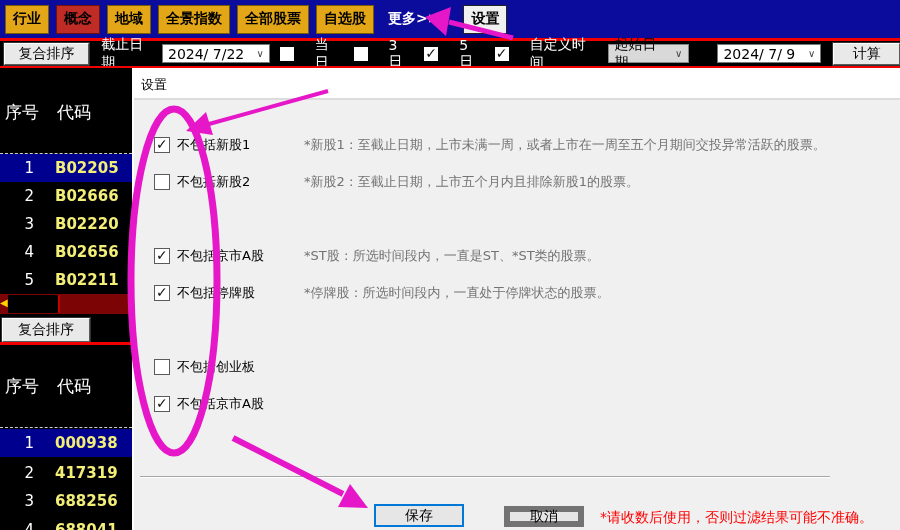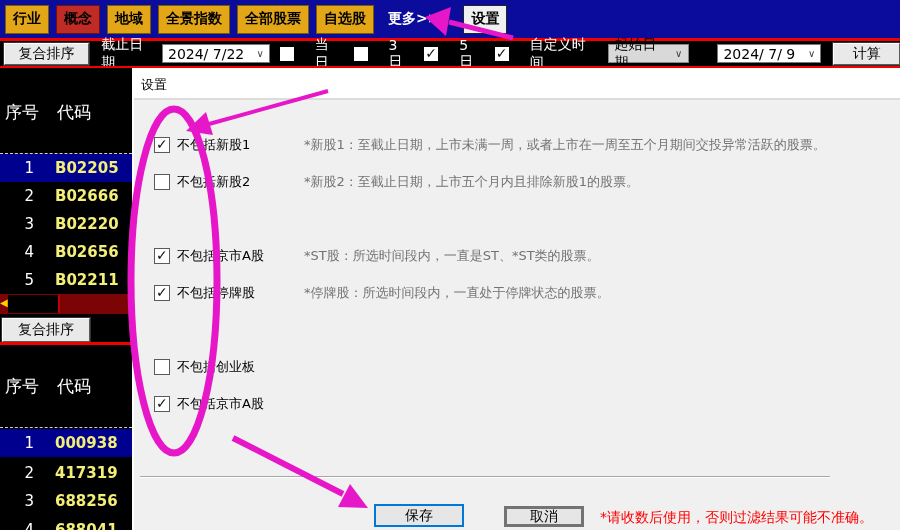--- a/index.html
+++ b/index.html
@@ -56,21 +56,21 @@
   .opt-box{width:14px;height:14px;background:#fff;border:1px solid #5a5a5a;position:relative;
            margin-right:7px;flex:0 0 auto;}
   .opt-box.on::after{content:"✓";position:absolute;left:1px;top:-2px;color:#111;font-size:14px;}
   .opt-label{font-size:13px;color:#000;white-space:nowrap;}
   .opt-desc{position:absolute;left:150px;font-size:13px;color:#737373;white-space:nowrap;}
   .hr2{position:absolute;left:6px;top:408px;width:690px;height:0;
        border-top:1px solid #a6a6a6;border-bottom:1px solid #fff;}
   .btn{background:#e6e6e6;color:#000;display:flex;align-items:center;justify-content:center;
        font-size:14px;box-sizing:border-box;}
   .btn-save{position:absolute;left:240px;top:436px;width:90px;height:23px;border:2px solid #0078d7;}
-  .btn-cancel{position:absolute;left:370px;top:438px;width:80px;height:21px;border:3px solid #737373;}
+  .btn-cancel{position:absolute;left:370px;top:438px;width:80px;height:21px;border:6px solid #737373;}
   .warning{position:absolute;left:466px;top:441px;color:#ff0000;font-size:14px;white-space:nowrap;}
   
   .annot{position:absolute;left:0;top:0;width:900px;height:530px;pointer-events:none;z-index:50;}
 </style>
 </head>
 <body>
 
 <div class="app">
 
   <div class="nav">

